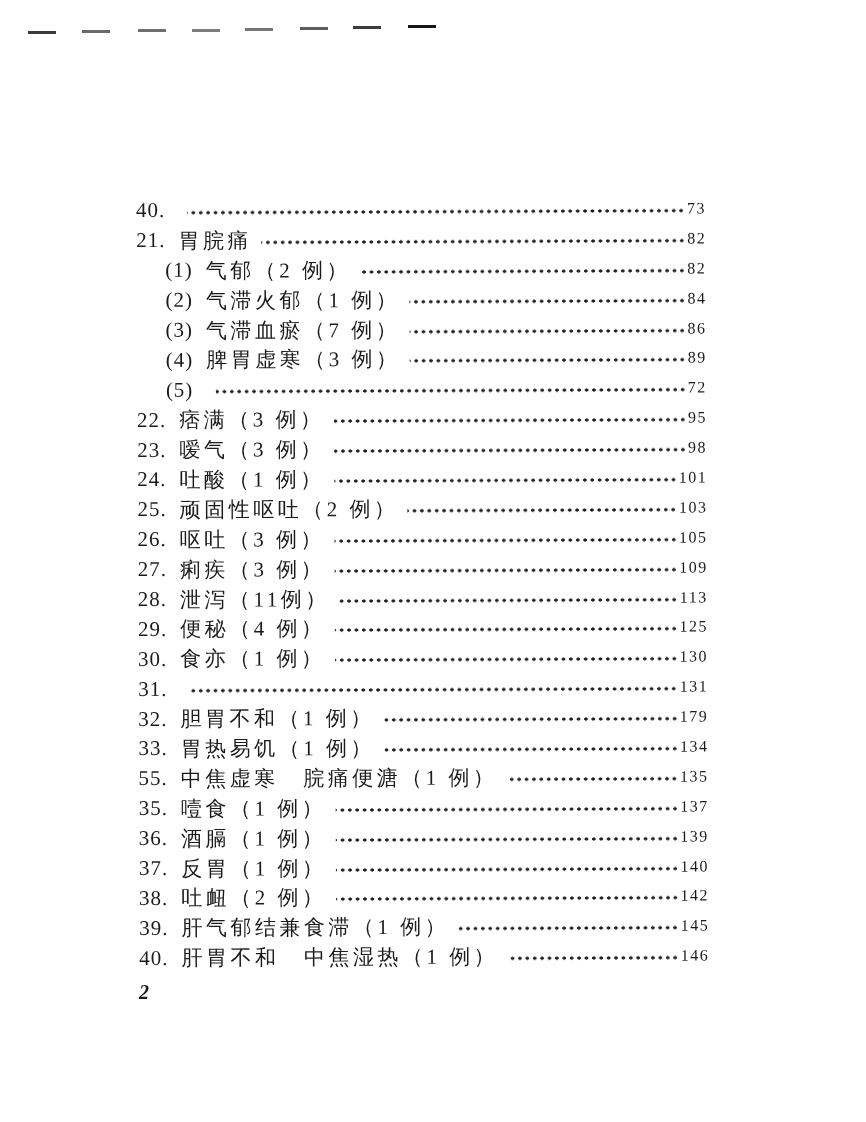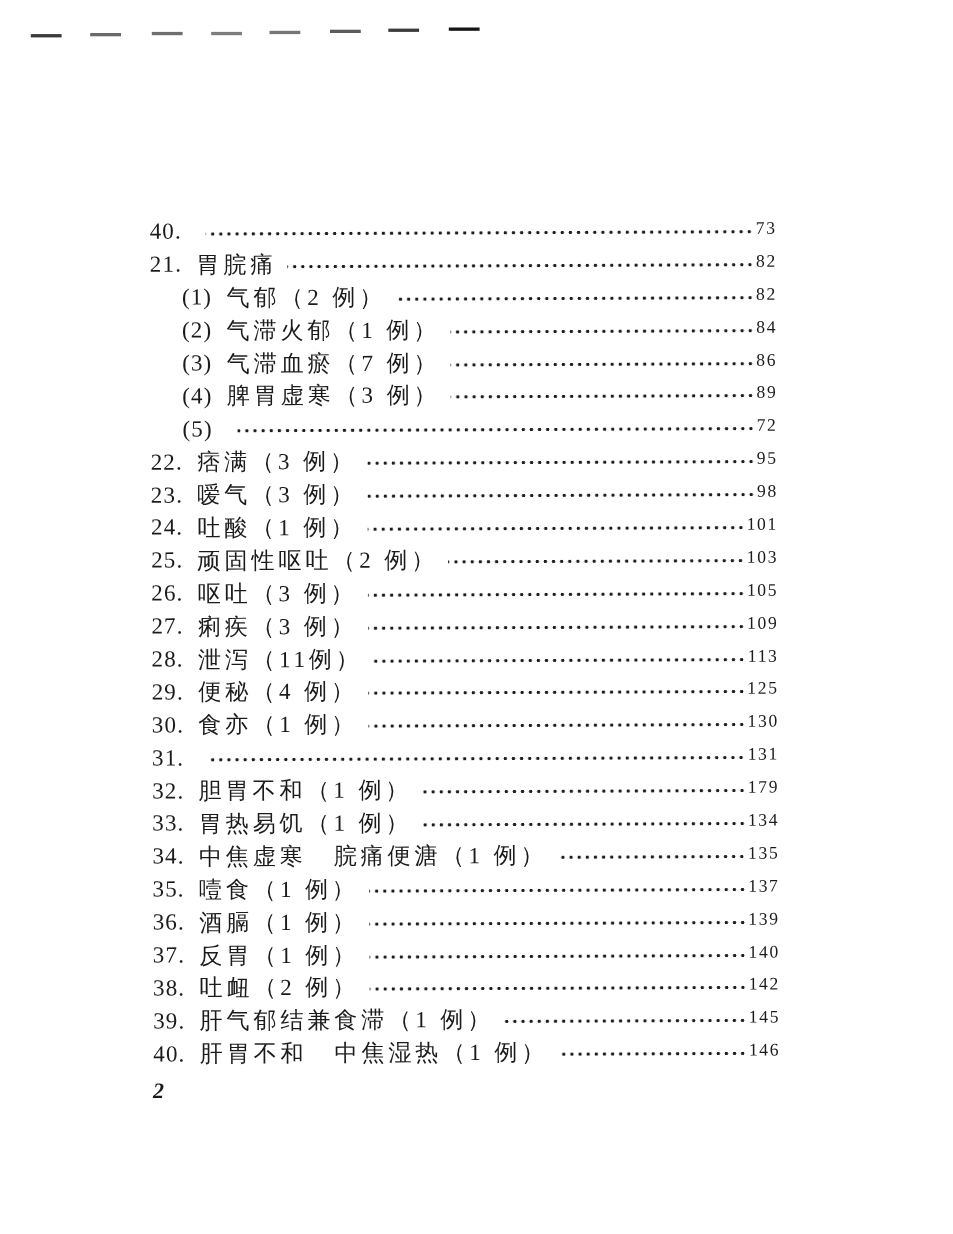--- a/index.html
+++ b/index.html
@@ -210,21 +210,21 @@
     <span class="leader"></span>
     <span class="toc-page">179</span>
   </div>
     <div class="toc-row">
     <span class="toc-no">33.</span>
     <span class="toc-title">胃热易饥（1 例）</span>
     <span class="leader"></span>
     <span class="toc-page">134</span>
   </div>
     <div class="toc-row">
-    <span class="toc-no">34.</span>
+    <span class="toc-no">55.</span>
     <span class="toc-title">中焦虚寒　脘痛便溏（1 例）</span>
     <span class="leader"></span>
     <span class="toc-page">135</span>
   </div>
     <div class="toc-row">
     <span class="toc-no">35.</span>
     <span class="toc-title">噎食（1 例）</span>
     <span class="leader"></span>
     <span class="toc-page">137</span>
   </div>

